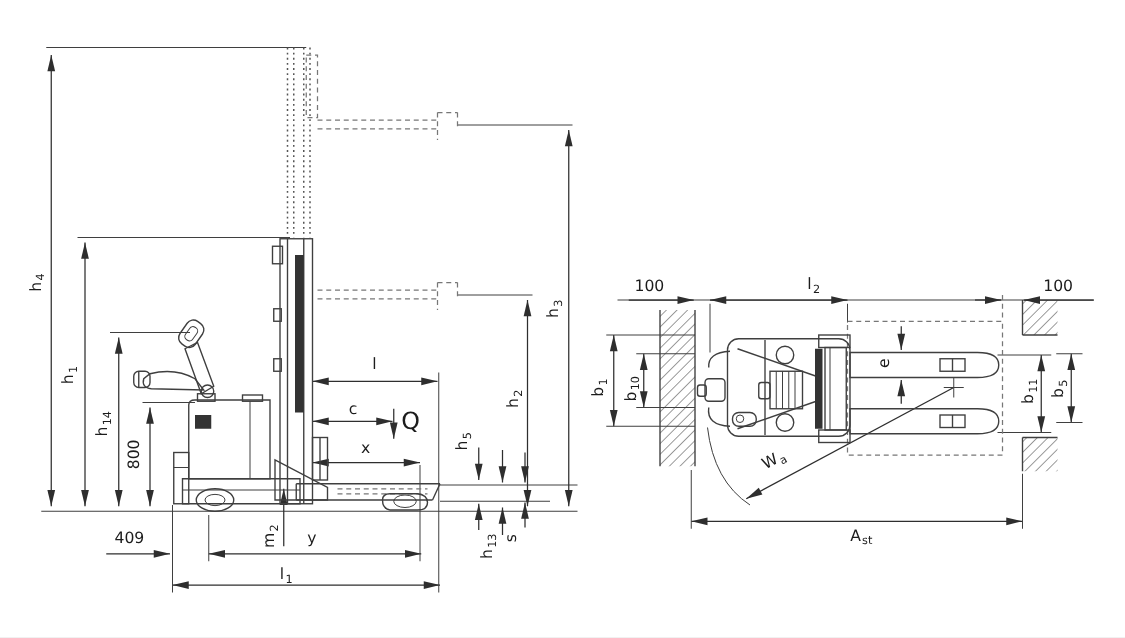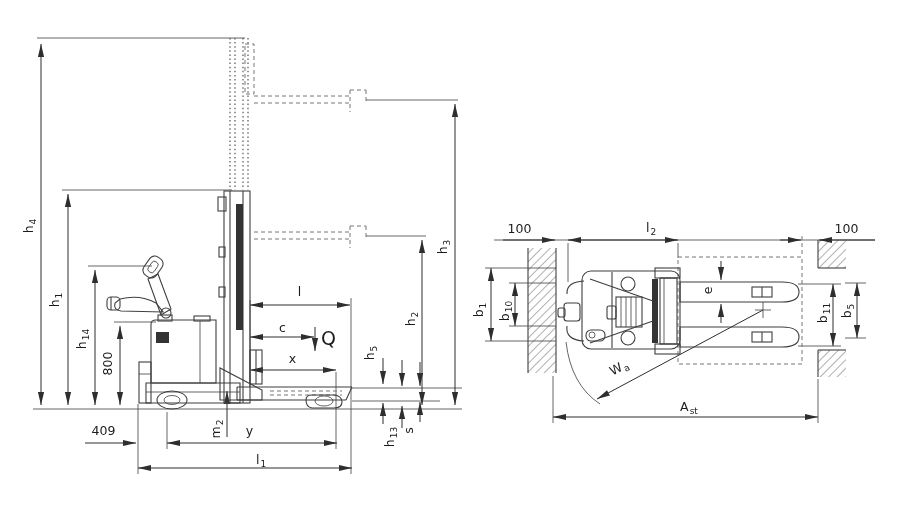--- a/index.html
+++ b/index.html
@@ -220,34 +220,34 @@
   </g>
 </svg>
 
   <span class="lbl rot" style="left:29px;top:226px"><span class="t">h</span><span class="s">4</span></span>
   <span class="lbl rot" style="left:55px;top:300px"><span class="t">h</span><span class="s">1</span></span>
   <span class="lbl rot" style="left:82px;top:339px"><span class="t">h</span><span class="s">14</span></span>
   <span class="lbl rot" style="left:108px;top:363px"><span class="t">800</span><span class="s"></span></span>
   <span class="lbl" style="left:104px;top:431px"><span class="t">409</span><span class="s"></span></span>
   <span class="lbl rot" style="left:216px;top:429px"><span class="t">m</span><span class="s">2</span></span>
   <span class="lbl" style="left:250px;top:431px"><span class="t">y</span><span class="s"></span></span>
-  <span class="lbl" style="left:261px;top:460px"><span class="t">l</span><span class="s">1</span></span>
+  <span class="lbl" style="left:229px;top:460px"><span class="t">l</span><span class="s">1</span></span>
   <span class="lbl" style="left:300px;top:292px"><span class="t">l</span><span class="s"></span></span>
   <span class="lbl" style="left:283px;top:328px"><span class="t">c</span><span class="s"></span></span>
   <span class="lbl big" style="left:329px;top:338px"><span class="t">Q</span><span class="s"></span></span>
   <span class="lbl" style="left:293px;top:359px"><span class="t">x</span><span class="s"></span></span>
   <span class="lbl rot" style="left:370px;top:353px"><span class="t">h</span><span class="s">5</span></span>
   <span class="lbl rot" style="left:411px;top:319px"><span class="t">h</span><span class="s">2</span></span>
   <span class="lbl rot" style="left:443px;top:247px"><span class="t">h</span><span class="s">3</span></span>
   <span class="lbl rot" style="left:390px;top:437px"><span class="t">h</span><span class="s">13</span></span>
   <span class="lbl rot" style="left:409px;top:430px"><span class="t">s</span><span class="s"></span></span>
 
   <span class="lbl" style="left:520px;top:229px"><span class="t">100</span><span class="s"></span></span>
   <span class="lbl" style="left:651px;top:228px"><span class="t">l</span><span class="s">2</span></span>
   <span class="lbl" style="left:847px;top:229px"><span class="t">100</span><span class="s"></span></span>
   <span class="lbl rot" style="left:479px;top:310px"><span class="t">b</span><span class="s">1</span></span>
   <span class="lbl rot" style="left:505px;top:311px"><span class="t">b</span><span class="s">10</span></span>
   <span class="lbl rot" style="left:708px;top:290px"><span class="t">e</span><span class="s"></span></span>
   <span class="lbl rot" style="left:823px;top:313px"><span class="t">b</span><span class="s">11</span></span>
   <span class="lbl rot" style="left:847px;top:311px"><span class="t">b</span><span class="s">5</span></span>
   <span class="lbl rotwa" style="left:619px;top:368px"><span class="t">W</span><span class="s">a</span></span>
-  <span class="lbl" style="left:689px;top:407px"><span class="t">A</span><span class="s">st</span></span>
+  <span class="lbl" style="left:689px;top:429px"><span class="t">A</span><span class="s">st</span></span>
 </div>
 
 </body></html>

